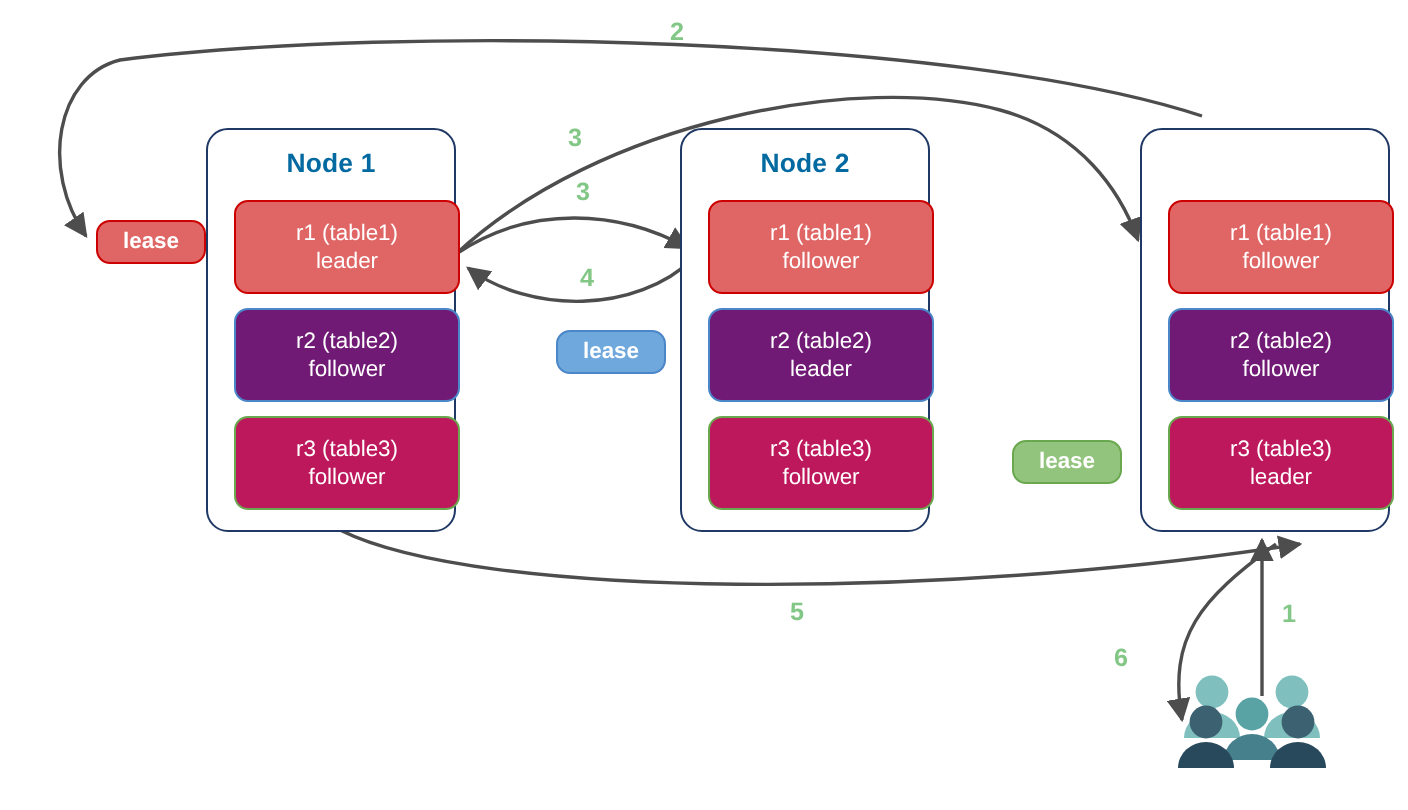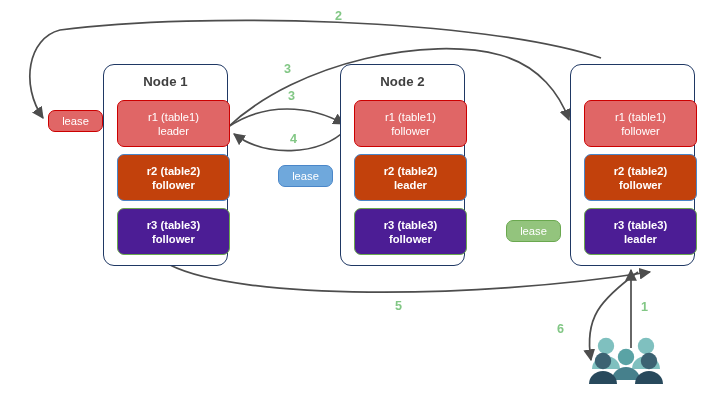--- a/index.html
+++ b/index.html
@@ -35,21 +35,21 @@
     z-index: 3;
   }
   .node-title {
     position: absolute;
     left: 0;
     right: 0;
     top: 9px;
     text-align: center;
     font-size: 13.2px;
     font-weight: bold;
-    color: #404040;
+    color: #0369a1;
     letter-spacing: 0.1px;
   }
   .replica {
     position: absolute;
     box-sizing: border-box;
     left: 13px;
     width: 113px;
     height: 47px;
     border-radius: 7px;
     border-width: 1.4px;
@@ -58,35 +58,36 @@
     flex-direction: column;
     align-items: center;
     justify-content: center;
     color: #ffffff;
     font-size: 11.2px;
     line-height: 14px;
     text-align: center;
   }
   .replica .l1, .replica .l2 { display: block; }
   .rep-red   { background: #e06666; border-color: #cc0000; }
-  .rep-blue  { background: #c2410c; border-color: #4a86c8; font-weight: bold; }
-  .rep-green { background: #4c1d95; border-color: #6aa84f; font-weight: bold; }
+  .rep-blue  { background: #701a75; border-color: #4a86c8; }
+  .rep-green { background: #be185d; border-color: #6aa84f; }
 
   .lease {
     position: absolute;
     box-sizing: border-box;
     border-radius: 7px;
     border-width: 1.4px;
     border-style: solid;
     color: #ffffff;
     font-size: 11.2px;
     display: flex;
     align-items: center;
     justify-content: center;
     z-index: 4;
+    font-weight: bold;
   }
   .lease-red   { background: #e06666; border-color: #cc0000; }
   .lease-blue  { background: #6fa8dc; border-color: #4a86c8; }
   .lease-green { background: #93c47d; border-color: #6aa84f; }
 
   .edge-label {
     position: absolute;
     color: #82c785;
     font-size: 12.6px;
     font-weight: bold;

